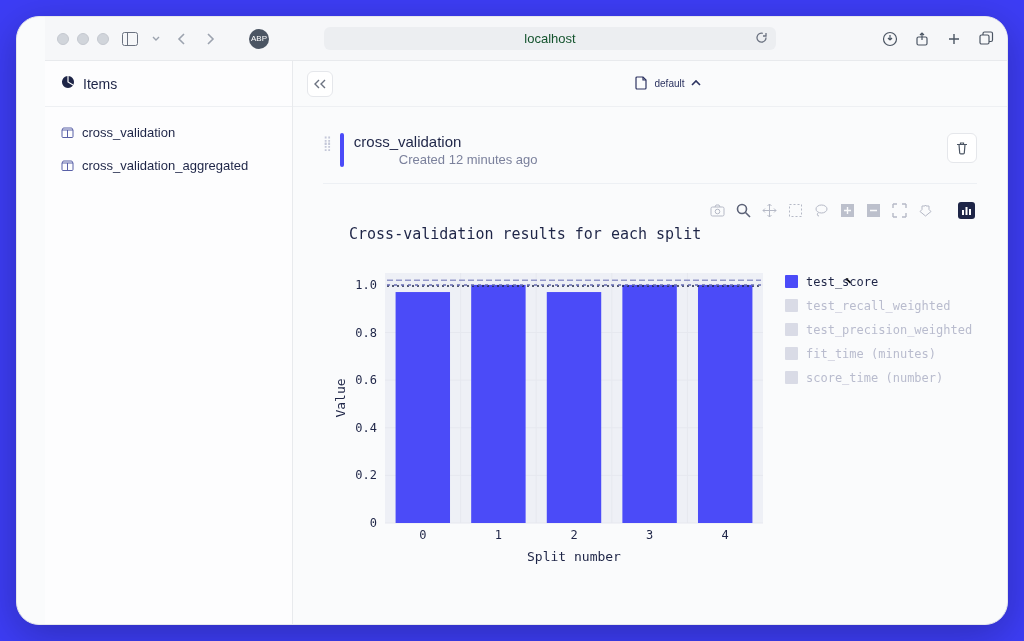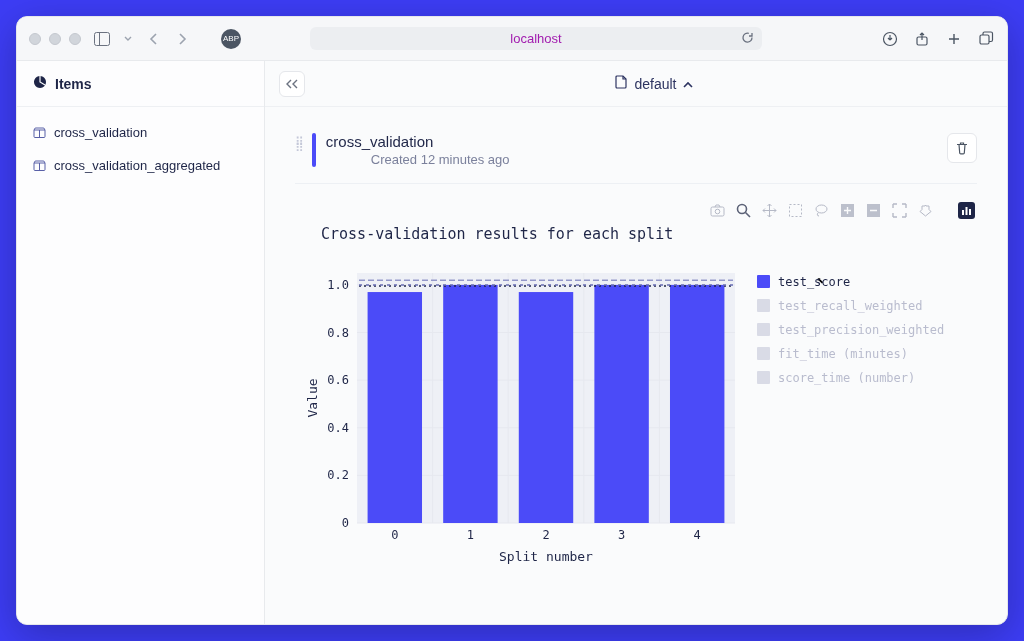--- a/index.html
+++ b/index.html
@@ -8,26 +8,27 @@
     background: #3d3df5;
     width: 1024px;
     height: 641px;
     overflow: hidden;
     padding: 16px;
   }
   .window {
     width: 100%;
     height: 100%;
     background: #fafbfc;
-    border-radius: 11px;
+    border-radius: 23px;
     box-shadow: 0 10px 40px rgba(0,0,0,.25);
     display: flex;
     flex-direction: column;
     overflow: hidden;
     border: 1px solid #e5e7eb;
+    padding-left: 28px;
   }
   
   .chrome {
     height: 44px;
     display: flex;
     align-items: center;
     padding: 0 12px;
     gap: 12px;
     border-bottom: 1px solid #e8eaed;
     background: #f6f7f9;
@@ -39,53 +40,53 @@
   .addr {
     flex:1; display:flex; align-items:center; justify-content:center;
     position: relative;
   }
   .addr .badge {
     position:absolute; left:18px; width:20px;height:20px;border-radius:50%;
     background:#4b5563; color:#fff; font-size:8px; display:flex;align-items:center;justify-content:center;
   }
   .addr .url {
     background:#eceef1; border-radius:6px; padding:4px 200px 4px 200px;
-    font-size:13px; color:#a21caf;
+    font-size:13px; color:#14532d;
     position:relative; display:flex; gap:6px; align-items:center;
   }
   .addr .refresh { position:absolute; right:8px; color:#6b7280; }
   .chrome-right { display:flex; gap:14px; color:#4b5563; }
   .chrome-right .ic { width:16px; stroke:#4b5563; }
   
   .app { flex:1; display:flex; min-height:0; }
   .sidebar {
     width: 248px; border-right:1px solid #e8eaed; background:#fdfdfe;
     display:flex; flex-direction:column;
   }
   .sidebar-hdr {
     height:46px; display:flex; align-items:center; padding:0 16px;
-    border-bottom:1px solid #eef0f3; font-weight:700; color:#1e2547; font-size:14px;
+    border-bottom:1px solid #eef0f3; font-weight:400; color:#1e2547; font-size:14px;
   }
   .sidebar-hdr .cube { margin-right:8px; color:#1e2547; }
   .sidebar-items { padding:14px 10px; display:flex; flex-direction:column; gap:10px; }
   .side-item {
     display:flex; align-items:center; gap:8px; font-size:13px; color:#1e2547;
     padding:4px 6px; border-radius:6px; cursor:pointer;
   }
   .side-item .mini { color:#5960a7; display:flex; }
   .main { flex:1; display:flex; flex-direction:column; min-width:0; }
   .top-crumb {
     height:46px; border-bottom:1px solid #eef0f3; display:flex; align-items:center;
     padding:0 14px; gap:10px; color:#2c3360;
   }
   .collapse-btn {
     width:26px; height:26px; border:1px solid #e5e7eb; border-radius:6px;
     display:flex; align-items:center; justify-content:center; color:#6b7280; background:#fff;
   }
-  .crumb-center { flex:1; display:flex; justify-content:center; align-items:center; gap:6px; font-size:14px; }
+  .crumb-center { flex:1; display:flex; justify-content:center; align-items:center; gap:6px; font-size:10px; }
   .crumb-center .file-ic { color:#2c3360; }
   .crumb-center .chev { color:#2c3360; }
   .content { flex:1; overflow:auto; padding:26px 30px; }
   .card-hdr {
     display:flex; align-items:flex-start; gap:10px;
     border-bottom:1px solid #edf0f4; padding-bottom:16px;
   }
   .grip { color:#c4c8d8; font-size:12px; letter-spacing:-2px; line-height:6px; padding-top:6px; cursor:grab; }
   .accent { width:4px; height:34px; background:#4b4bf8; border-radius:2px; }
   .card-title { font-size:15px; color:#1e2547; font-weight:500; }

